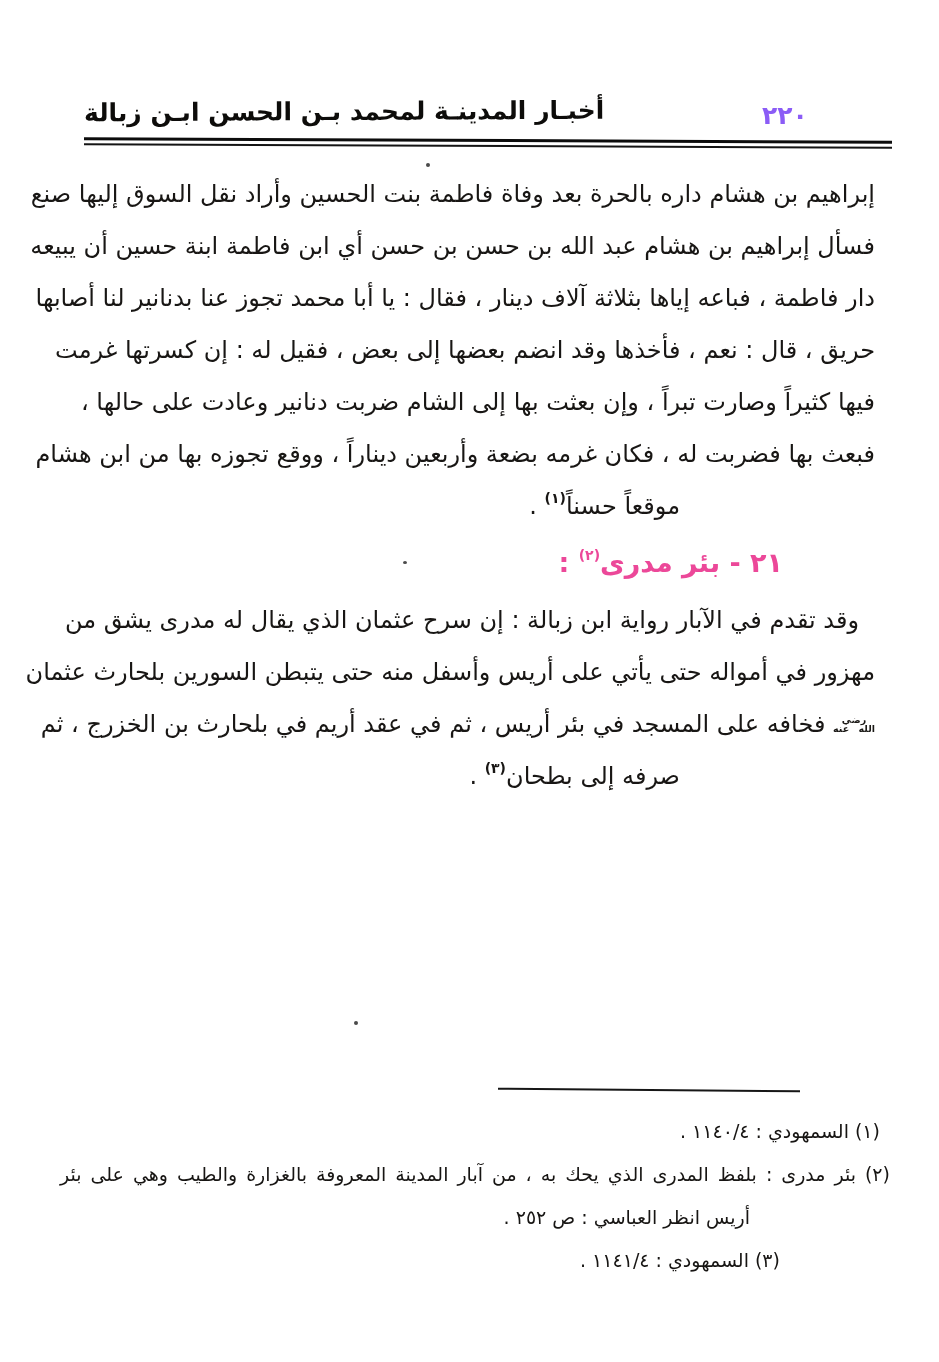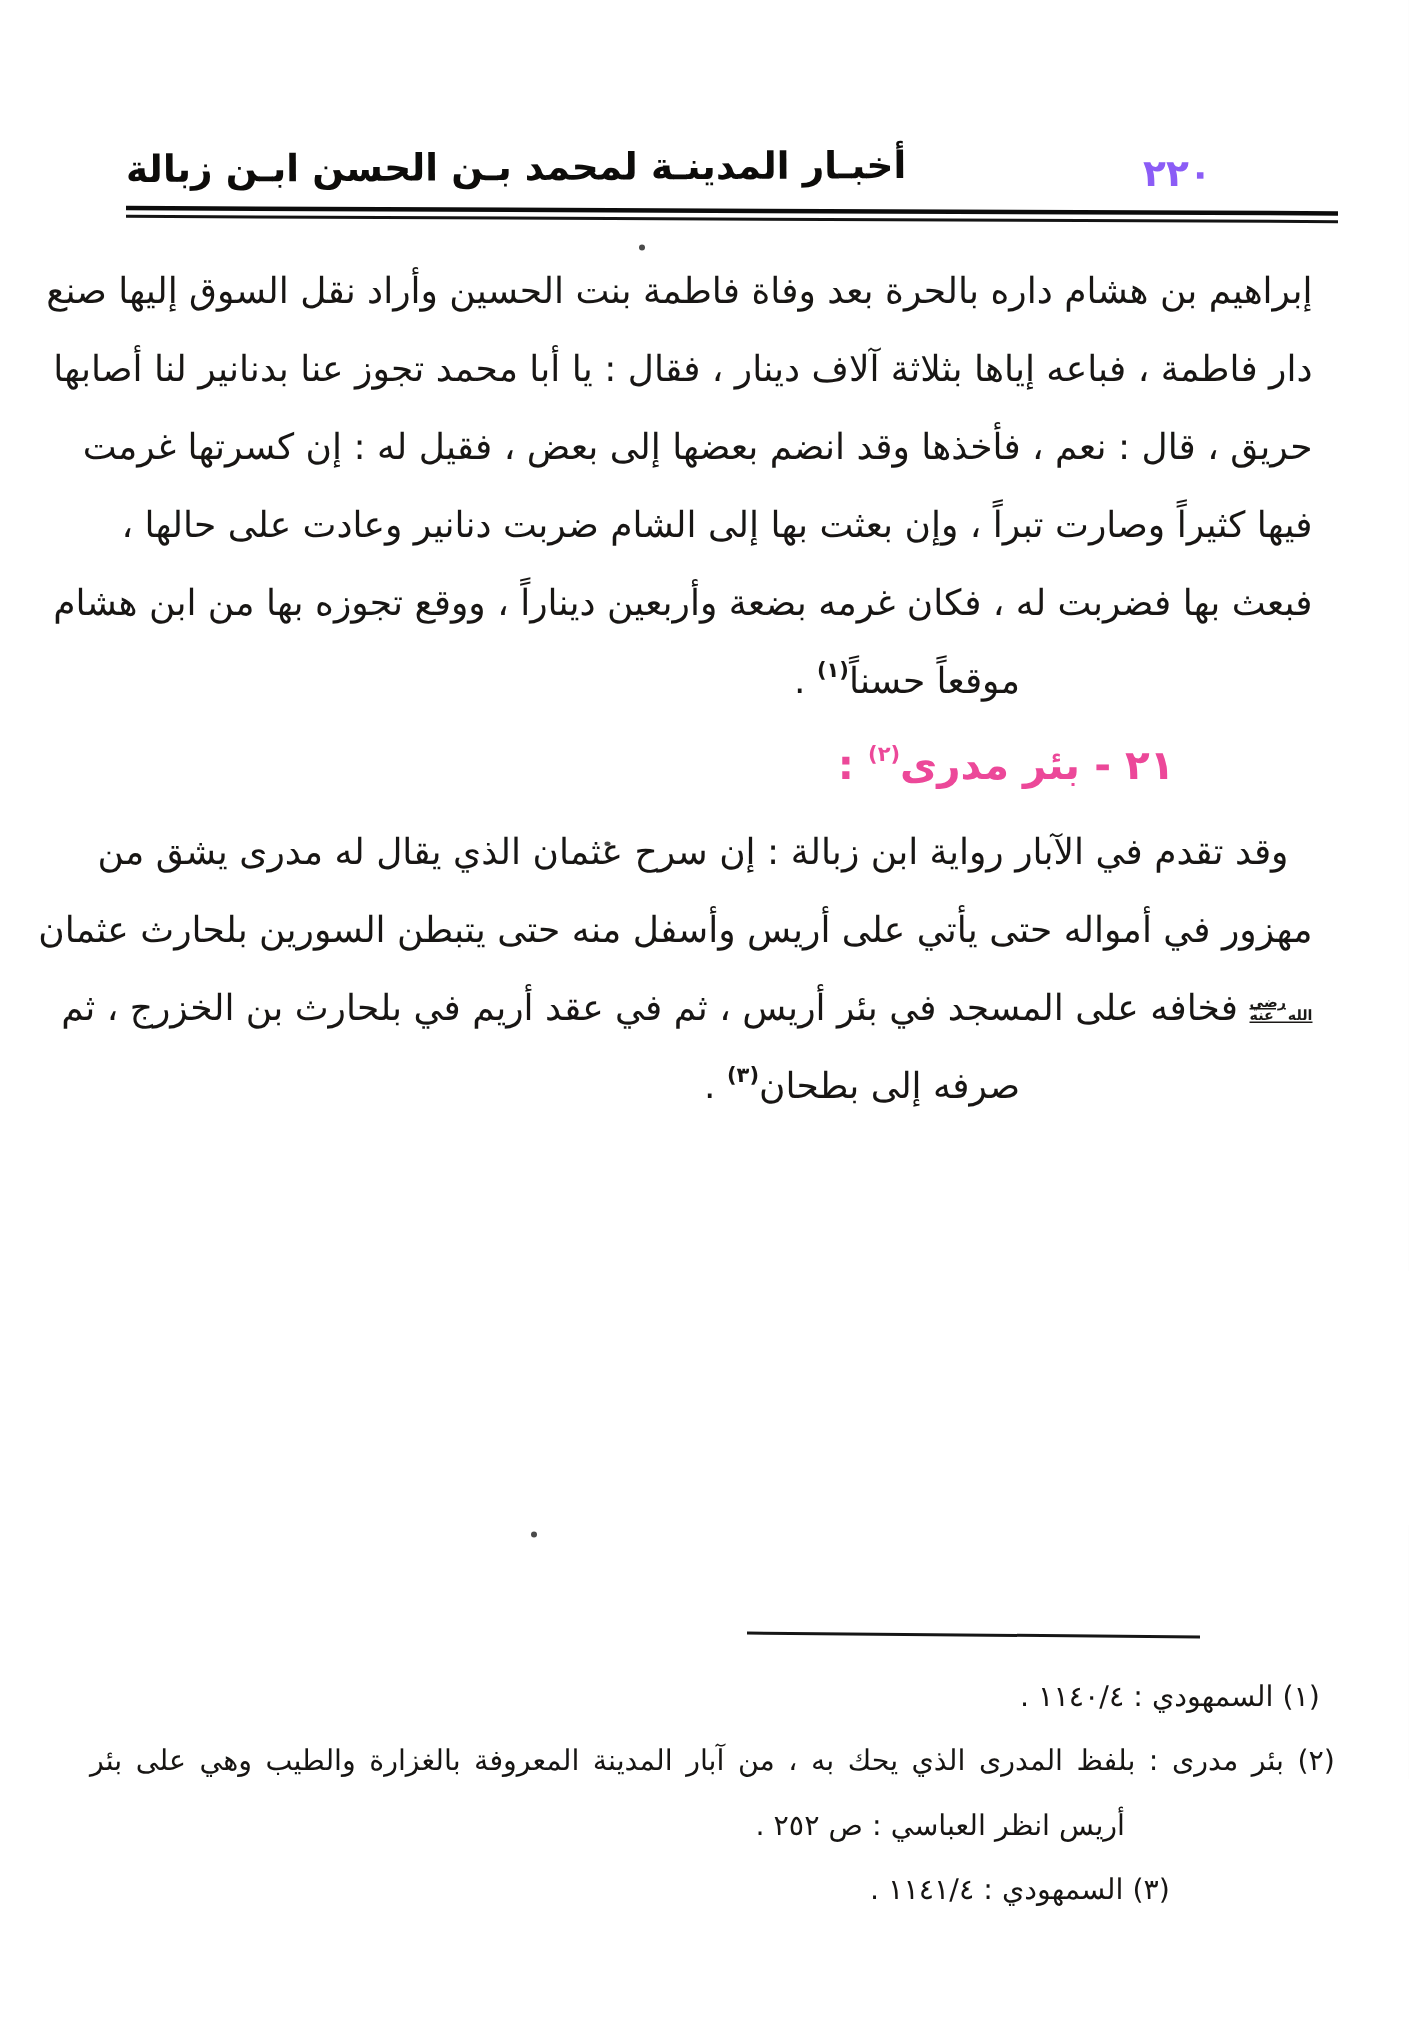--- a/index.html
+++ b/index.html
@@ -45,22 +45,22 @@
     height:62px;line-height:62px;font-size:27px;font-weight:800;
     text-align:center;text-align-last:right;padding-right:92px;
     white-space:nowrap;color:#ec4899;
   }
   sup.fnref{
     font-size:14px;font-weight:700;vertical-align:super;line-height:0;
     position:relative;top:-2px;
   }
   .rda-mark{
     display:inline-block;width:42px;font-size:9.5px;line-height:9px;
-    white-space:normal;text-align:left;vertical-align:baseline;
-    font-weight:700;color:#1b1916;text-decoration:underline;
+    white-space:normal;text-align:center;vertical-align:baseline;
+    font-weight:700;color:#1b1916;
   }
   
   .fn-divider{
     position:absolute;left:498px;top:1089px;width:302px;height:0;
     border-top:2px solid #161616;transform:rotate(0.5deg);
   }
   .footnotes{
     position:absolute;top:1110px;right:49px;width:830px;
     font-size:19px;line-height:43px;color:#171513;
   }
@@ -84,20 +84,21 @@
 
   <div class="page-number">٢٢٠</div>
   <div class="header-title">أخبـار المدينـة لمحمد بـن الحسن ابـن زبالة</div>
   <div class="header-rule">
     <div class="rule-thick"></div>
     <div class="rule-thin"></div>
   </div>
 
   <div class="body-text">
     <div class="line">إبراهيم بن هشام داره بالحرة بعد وفاة فاطمة بنت الحسين وأراد نقل السوق إليها صنع</div>
+    <div class="line">فسأل إبراهيم بن هشام عبد الله بن حسن بن حسن أي ابن فاطمة ابنة حسين أن يبيعه</div>
     <div class="line">دار فاطمة ، فباعه إياها بثلاثة آلاف دينار ، فقال : يا أبا محمد تجوز عنا بدنانير لنا أصابها</div>
     <div class="line">حريق ، قال : نعم ، فأخذها وقد انضم بعضها إلى بعض ، فقيل له : إن كسرتها غرمت</div>
     <div class="line">فيها كثيراً وصارت تبراً ، وإن بعثت بها إلى الشام ضربت دنانير وعادت على حالها ،</div>
     <div class="line">فبعث بها فضربت له ، فكان غرمه بضعة وأربعين ديناراً ، ووقع تجوزه بها من ابن هشام</div>
     <div class="line short">
       <span>موقعاً حسناً</span><sup class="fnref">(١)</sup><span> .</span>
     </div>
 
     <div class="heading">
       <span>٢١ - بئر مدرى</span><sup class="fnref">(٢)</sup><span> :</span>

